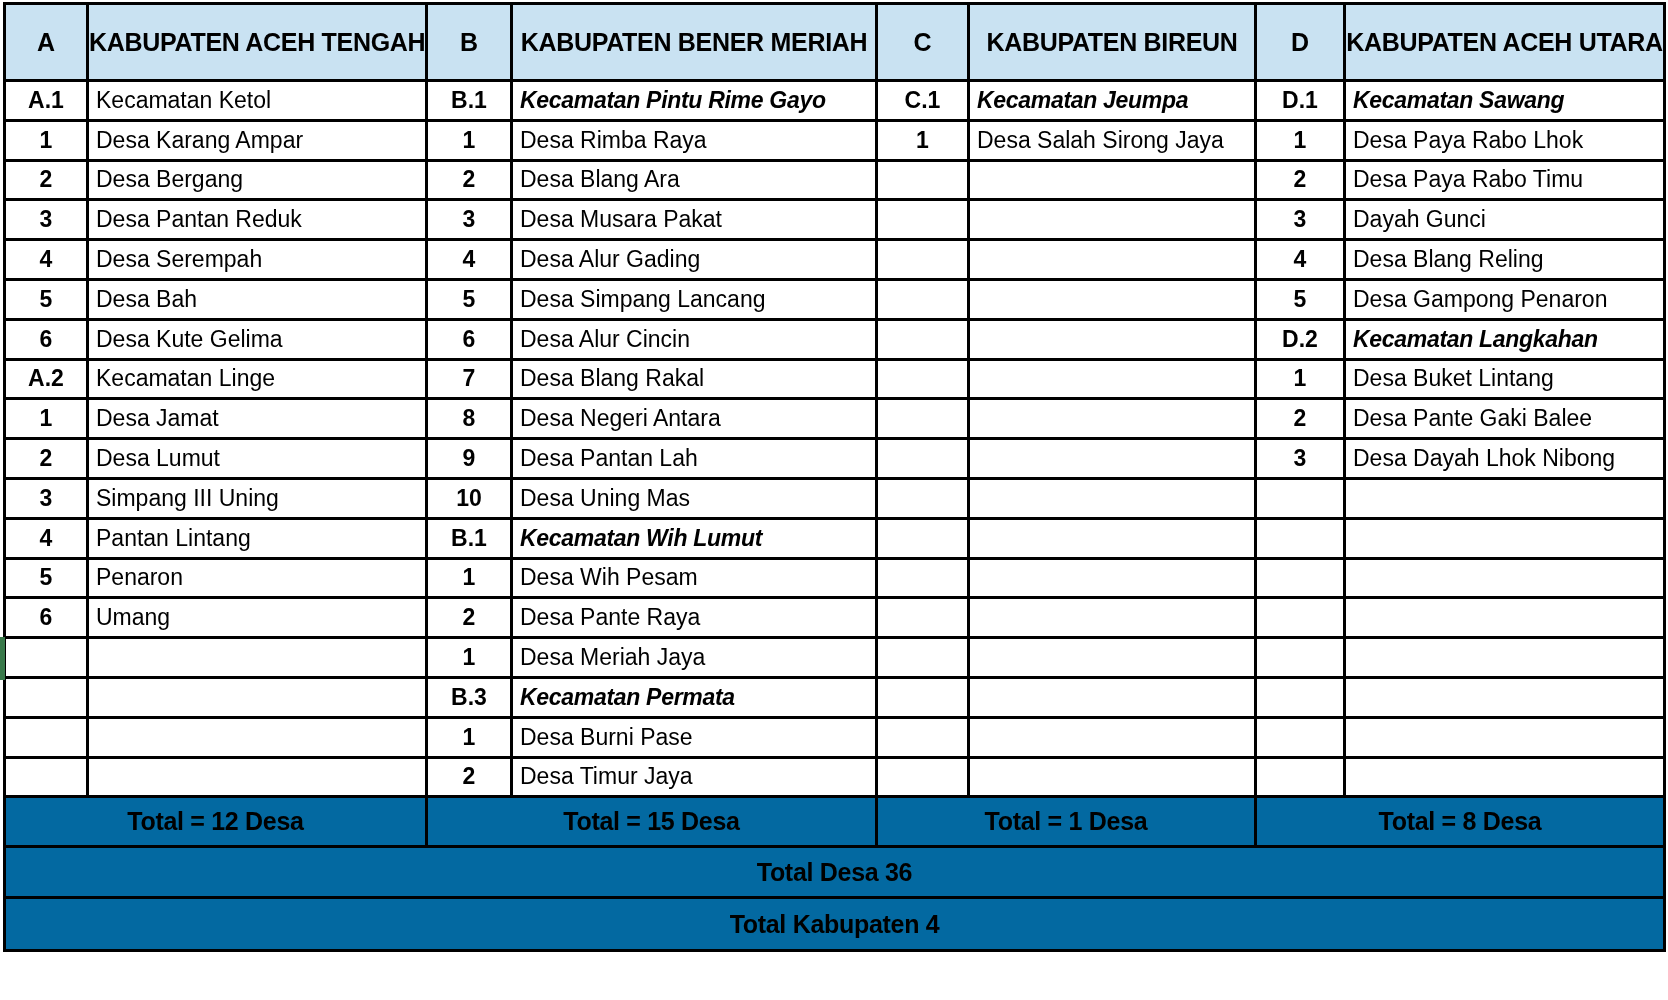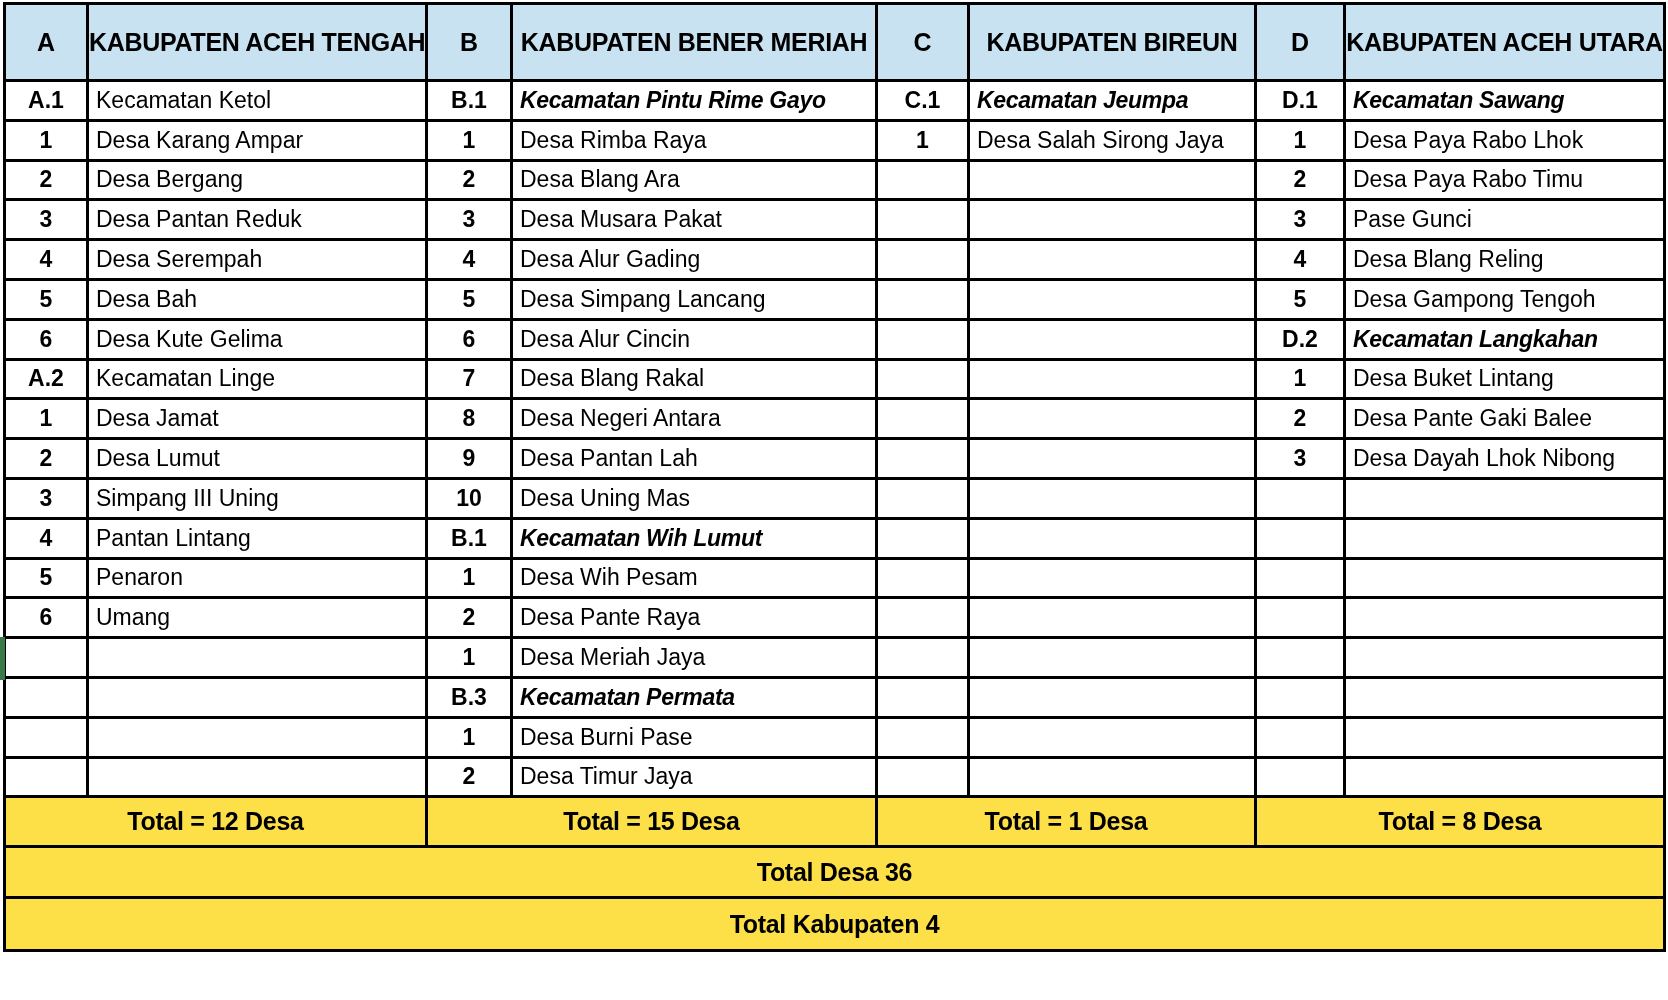--- a/index.html
+++ b/index.html
@@ -47,21 +47,21 @@
   td.name-cell {
     text-align: left;
     padding-left: 7px;
     font-weight: 400;
   }
   td.name-cell.bold { font-weight: 700; letter-spacing: -0.3px; font-style: italic; }
   tr.sub-total { height: 50px; }
   tr.grand-desa { height: 51px; }
   tr.grand-kab { height: 53px; }
   tfoot td {
-    background: #fde047;
+    background: #0369a1;
     font-size: 25px;
     font-weight: 700;
     text-align: center;
     letter-spacing: -0.3px;
   }
   .selection-marker {
     position: absolute;
     left: 0;
     top: 635px;
     width: 5px;
@@ -129,41 +129,41 @@
           <td class="name-cell">Desa Paya Rabo Timu</td>
         </tr>
         <tr>
           <td class="code-cell">3</td>
           <td class="name-cell">Desa Pantan Reduk</td>
           <td class="code-cell">3</td>
           <td class="name-cell">Desa Musara Pakat</td>
           <td class="code-cell"></td>
           <td class="name-cell"></td>
           <td class="code-cell">3</td>
-          <td class="name-cell">Pase Gunci</td>
+          <td class="name-cell">Dayah Gunci</td>
         </tr>
         <tr>
           <td class="code-cell">4</td>
           <td class="name-cell">Desa Serempah</td>
           <td class="code-cell">4</td>
           <td class="name-cell">Desa Alur Gading</td>
           <td class="code-cell"></td>
           <td class="name-cell"></td>
           <td class="code-cell">4</td>
           <td class="name-cell">Desa Blang Reling</td>
         </tr>
         <tr>
           <td class="code-cell">5</td>
           <td class="name-cell">Desa Bah</td>
           <td class="code-cell">5</td>
           <td class="name-cell">Desa Simpang Lancang</td>
           <td class="code-cell"></td>
           <td class="name-cell"></td>
           <td class="code-cell">5</td>
-          <td class="name-cell">Desa Gampong Tengoh</td>
+          <td class="name-cell">Desa Gampong Penaron</td>
         </tr>
         <tr>
           <td class="code-cell">6</td>
           <td class="name-cell">Desa Kute Gelima</td>
           <td class="code-cell">6</td>
           <td class="name-cell">Desa Alur Cincin</td>
           <td class="code-cell"></td>
           <td class="name-cell"></td>
           <td class="code-cell">D.2</td>
           <td class="name-cell bold">Kecamatan Langkahan</td>

